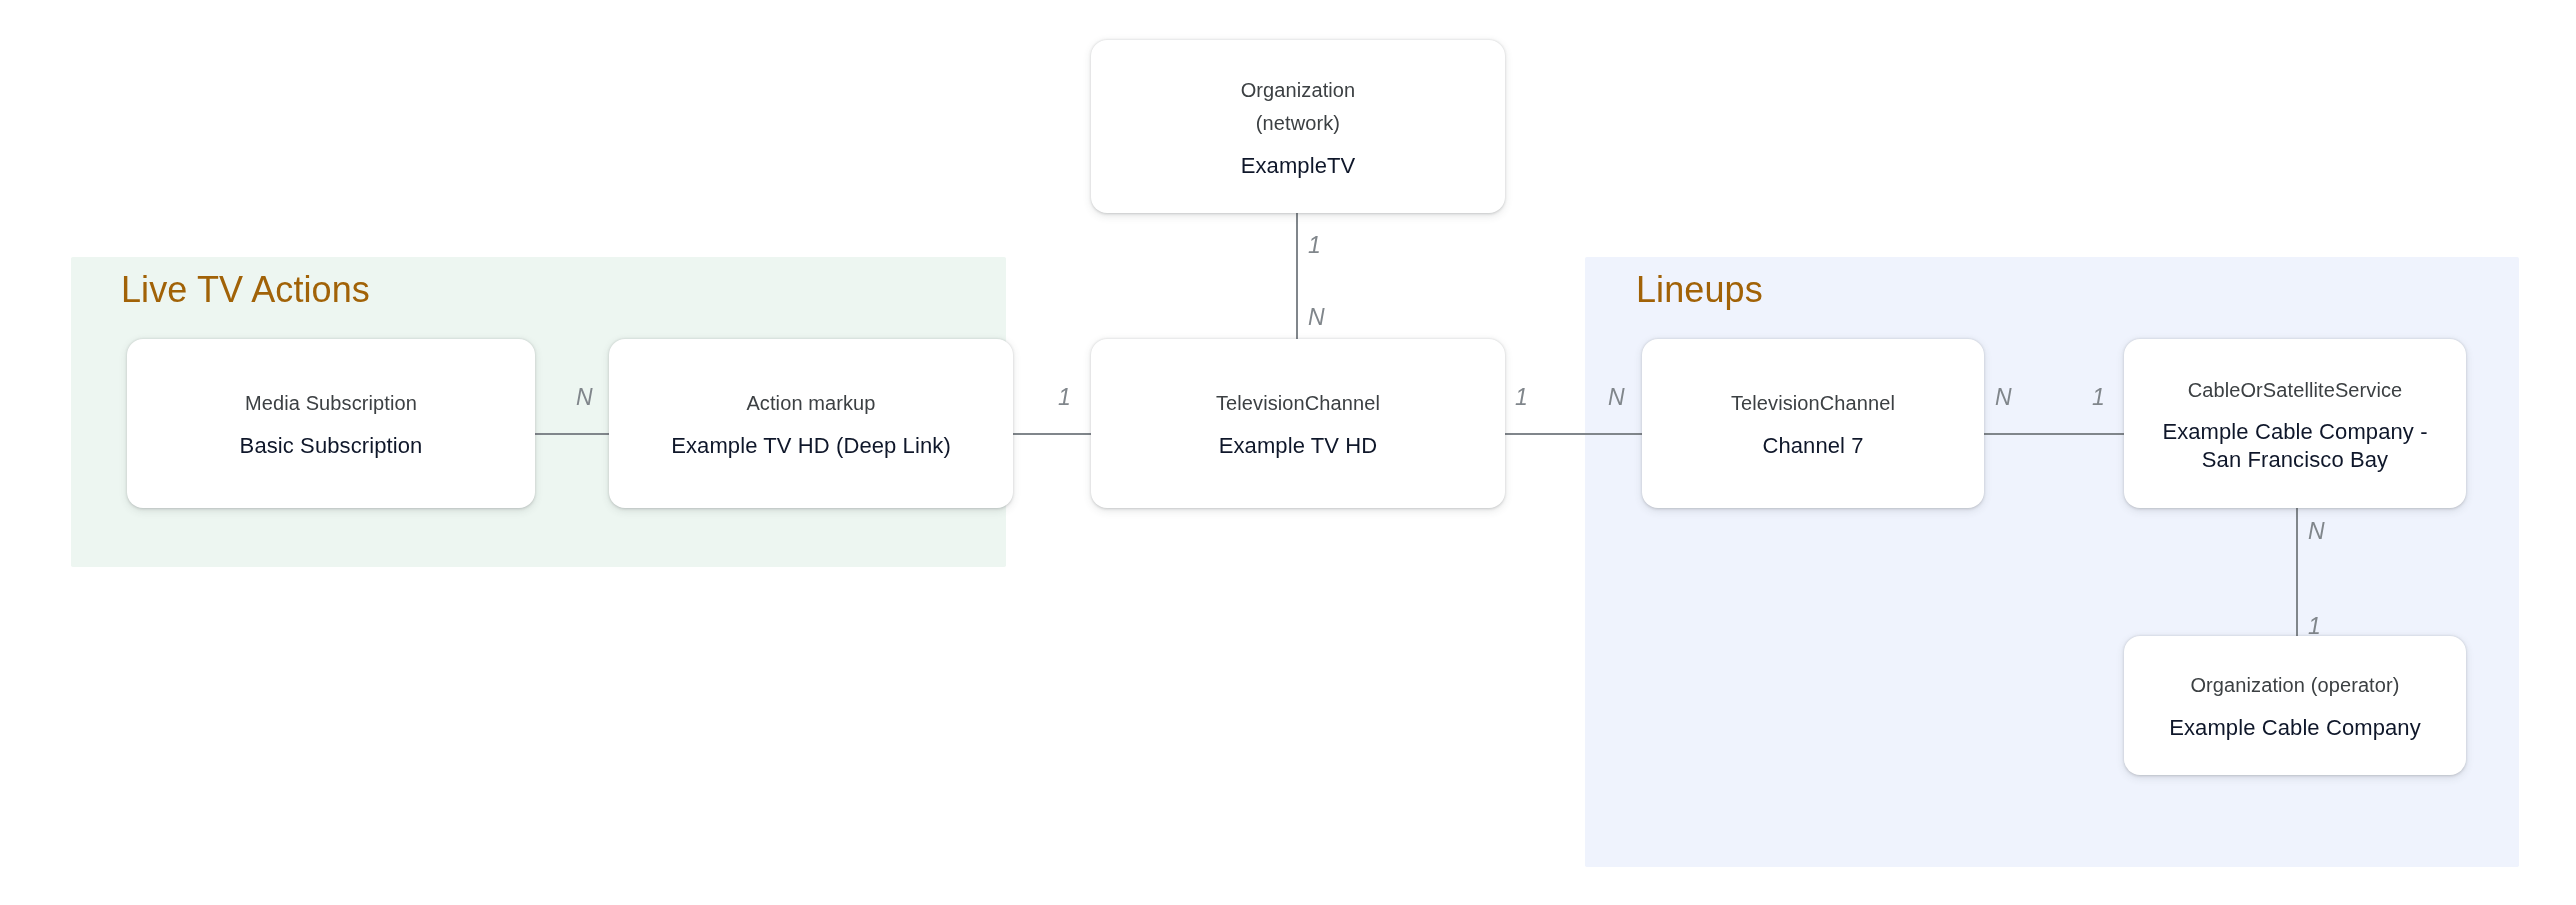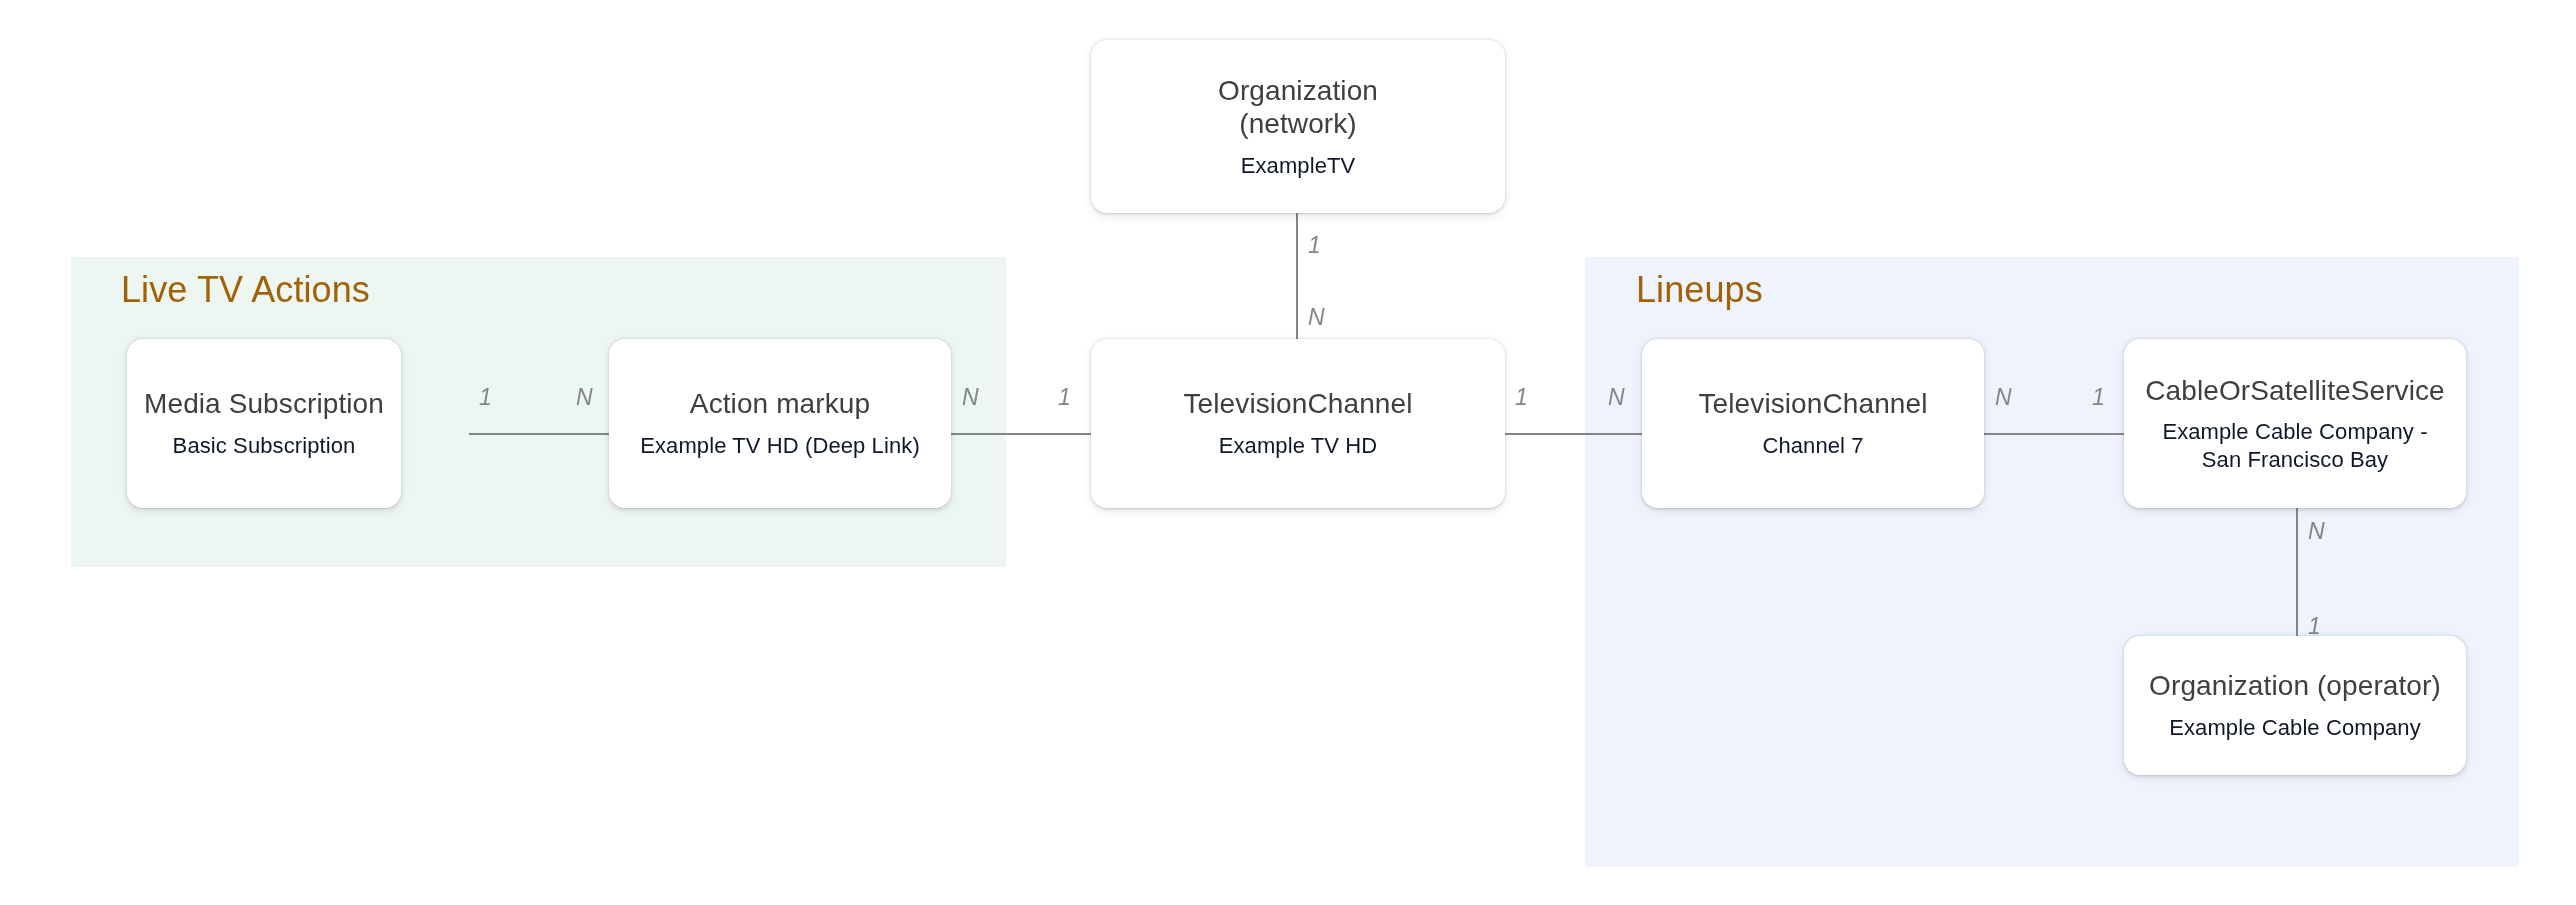--- a/index.html
+++ b/index.html
@@ -41,21 +41,21 @@
     box-shadow: 0 0.9px 2.7px rgba(60,64,67,0.22), 0 2.7px 8.8px rgba(60,64,67,0.12);
     display: flex;
     flex-direction: column;
     align-items: center;
     justify-content: center;
     box-sizing: border-box;
     padding: 0 14px;
     z-index: 3;
   }
   .card-title {
-    font-size: 28px;
+    font-size: 20px;
     line-height: 33px;
     color: #3c4043;
     text-align: center;
     white-space: pre-line;
     letter-spacing: 0.1px;
   }
   .card-sub {
     font-size: 22px;
     line-height: 27.4px;
     color: #0f172a;
@@ -111,25 +111,25 @@
     <div class="card-label" style="left: 1608px; top: 384px;">N</div>
     <div class="card-label" style="left: 1995px; top: 384px;">N</div>
     <div class="card-label" style="left: 2092px; top: 384px;">1</div>
     <div class="card-label" style="left: 2308px; top: 518px;">N</div>
     <div class="card-label" style="left: 2308px; top: 613px;">1</div>
     <div class="card" style="left: 1091px; top: 40px; width: 414px; height: 173px;">
       <div class="card-title">Organization
 (network)</div>
       <div class="card-sub" style="margin-top: 12.4px;">ExampleTV</div>
     </div>
-    <div class="card" style="left: 127px; top: 339px; width: 274px; height: 169px;">
+    <div class="card" style="left: 127px; top: 339px; width: 408px; height: 169px;">
       <div class="card-title">Media Subscription</div>
       <div class="card-sub" style="margin-top: 12.4px;">Basic Subscription</div>
     </div>
-    <div class="card" style="left: 609px; top: 339px; width: 342px; height: 169px;">
+    <div class="card" style="left: 609px; top: 339px; width: 404px; height: 169px;">
       <div class="card-title">Action markup</div>
       <div class="card-sub" style="margin-top: 12.4px;">Example TV HD (Deep Link)</div>
     </div>
     <div class="card" style="left: 1091px; top: 339px; width: 414px; height: 169px;">
       <div class="card-title">TelevisionChannel</div>
       <div class="card-sub" style="margin-top: 12.4px;">Example TV HD</div>
     </div>
     <div class="card" style="left: 1642px; top: 339px; width: 342px; height: 169px;">
       <div class="card-title">TelevisionChannel</div>
       <div class="card-sub" style="margin-top: 12.4px;">Channel 7</div>

